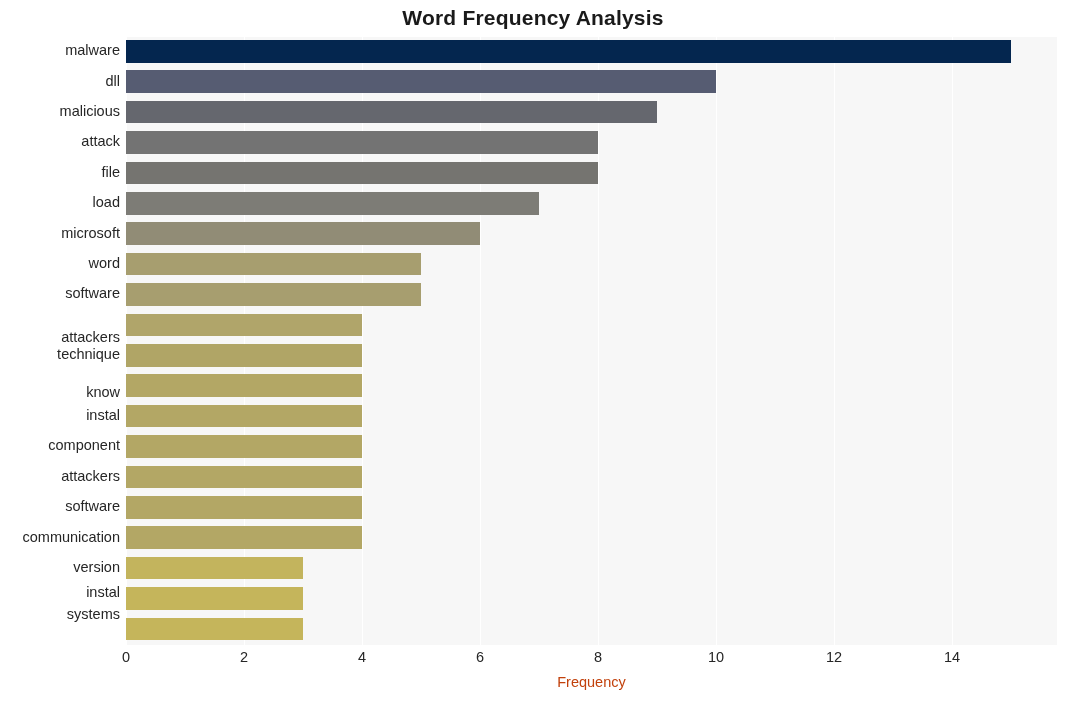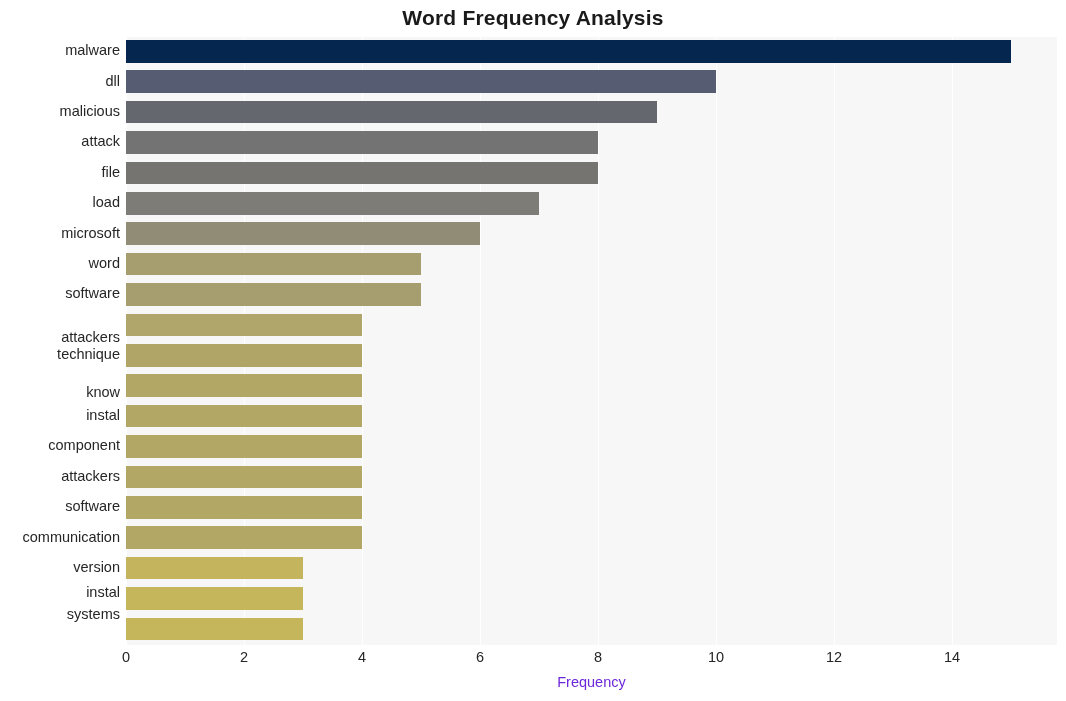--- a/index.html
+++ b/index.html
@@ -111,21 +111,21 @@
     white-space: nowrap;
   }
 
   #xaxis-title {
     position: absolute;
     left: 126px;
     top: 674px;
     width: 931px;
     text-align: center;
     font-size: 14.5px;
-    color: #6d28d9;
+    color: #c2410c;
   }
 </style>
 </head>
 <body>
 
 <div id="figure">
 
   <div id="chart-title">Word Frequency Analysis</div>
 
   <div id="plot-area">

